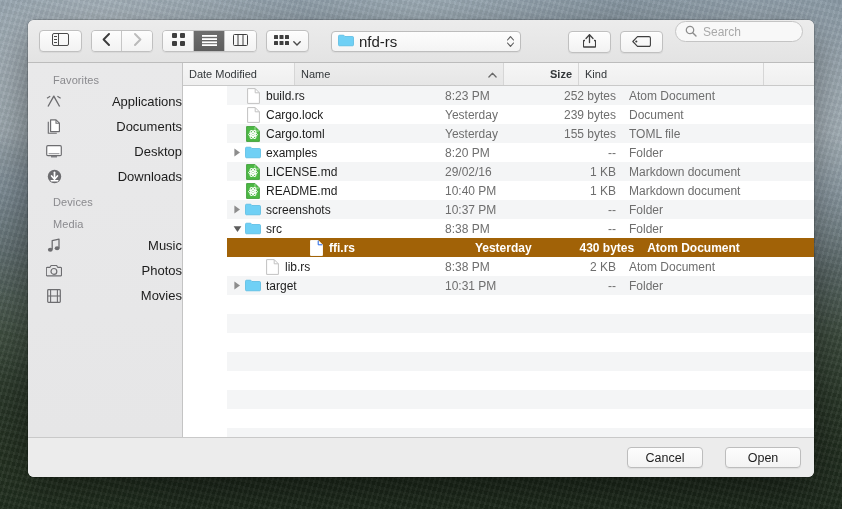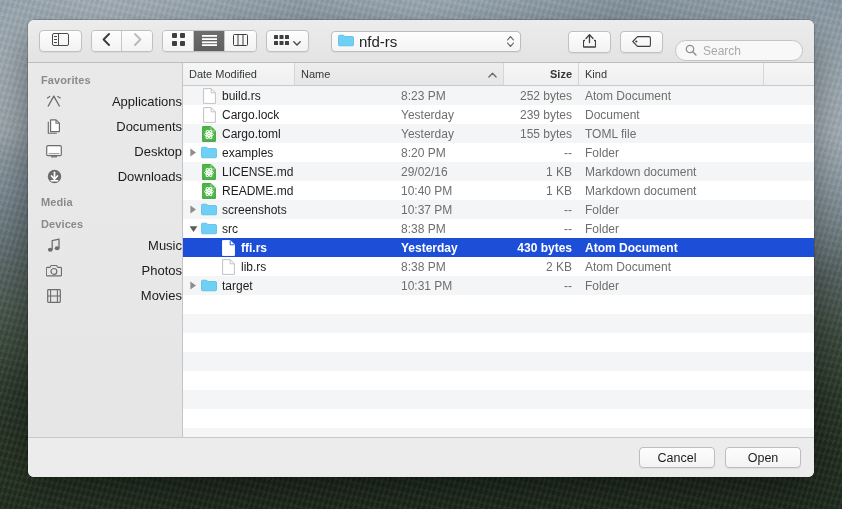--- a/index.html
+++ b/index.html
@@ -98,21 +98,21 @@
     display: flex; align-items: center;
     padding: 0 4px 0 6px;
     box-shadow: 0 1px 1px rgba(0,0,0,.05);
   }
   #pathbtn .plabel {
     font-size: 15px; color: #1f1f1f; margin-left: 5px; flex: 1;
   }
   .arrows { width: 11px; display:flex; flex-direction:column; align-items:center; gap:2px; }
 
   #searchbox {
-    position: absolute; right: 11px; top: 20px;
+    position: absolute; right: 11px; top: 1px;
     width: 128px; height: 21px;
     background: #f8f8f8;
     border: 1px solid #c4c4c4;
     border-radius: 11px;
     display: flex; align-items: center;
     padding-left: 9px; gap: 6px;
   }
   #searchbox .sph { font-size: 12px; color: #a9a9a9; }
 
   #toolbar .right-group {
@@ -126,22 +126,22 @@
 
   
   #sidebar {
     width: 155px; flex: none;
     background: linear-gradient(180deg,#e9e9ea 0%, #e6e6e7 100%);
     border-right: 1px solid #c4c4c4;
     padding-top: 4px;
     overflow: hidden;
   }
   .sb-head {
-    font-size: 11px; font-weight: bold; color: #8a8a8e;
-    padding: 7px 0 3px 13px; letter-spacing: .1px;
+    font-size: 11px; font-weight: normal; color: #8a8a8e;
+    padding: 7px 0 3px 13px; letter-spacing: .1px; margin-left: 12px;
   }
   .sb-item {
     height: 25px; display: flex; align-items: center;
     padding-left: 18px; gap: 7px; justify-content: space-between;
   }
   .sb-item .lbl { font-size: 13px; color: #1c1c1c; }
   .sb-ic { width: 16px; height: 16px; display:flex; align-items:center; justify-content:center; flex:none; }
 
   
   #listpane { flex: 1; display: flex; flex-direction: column; min-width: 0; background: #fff; }
@@ -159,44 +159,44 @@
     position: relative;
   }
   #colhead .ch.sorted { background: linear-gradient(180deg,#ededed 0%,#e6e6e6 100%); }
   .ch-name { width: 209px; }
   .ch-date { width: 112px; }
   .ch-size { width: 75px; justify-content: flex-end; font-weight: bold; }
   .ch-kind { width: 185px; }
   .ch-pad  { flex: 1; }
   .sortcaret { position: absolute; right: 6px; top: 50%; transform: translateY(-50%); }
 
-  #rows { flex: 1; overflow: hidden; }
+  #rows { flex: 1; overflow: hidden; margin-left: 44px; }
   .row {
     height: 19px; display: flex; align-items: center;
     font-size: 12px; color: #3b3b3b;
   }
   .row.alt { background: #f4f5f6; }
-  .row.sel { background: #1d4ed8; color: #fff; }
+  .row.sel { background: #a16207; color: #fff; padding-left: 44px; }
   .row.sel .c-name, .row.sel .c-date, .row.sel .c-size, .row.sel .c-kind { color: #fff; font-weight: bold; }
   .c-name { width: 209px; display: flex; align-items: center; padding-left: 2px; color:#1d1d1d; min-width:0; }
   .c-date { width: 112px; padding-left: 9px; color: #6e6e6e; }
   .c-size { width: 75px; text-align: right; padding-right: 7px; color: #6e6e6e; }
   .c-kind { width: 185px; padding-left: 6px; color: #6e6e6e; }
   .disc { width: 16px; flex: none; display: flex; align-items: center; justify-content: center; }
   .ficon { width: 16px; height: 16px; flex: none; margin-right: 5px; display:flex; align-items:center; justify-content:center; }
   .fname { white-space: nowrap; overflow: hidden; text-overflow: ellipsis; }
   .indent { width: 19px; flex: none; }
 
   
   #footer {
     height: 40px; flex: none;
     background: #ececec;
     border-top: 1px solid #c9c9c9;
     display: flex; align-items: center; justify-content: flex-end;
-    padding-right: 13px; gap: 10px;
+    padding-right: 13px; gap: 22px;
   }
   .fbtn {
     min-width: 76px; height: 21px;
     border: 1px solid #bdbdbd; border-radius: 4px;
     background: linear-gradient(180deg,#fdfdfd 0%,#f3f3f3 100%);
     box-shadow: 0 1px 1px rgba(0,0,0,.06);
     font-size: 12.5px; color: #1c1c1c;
     font-family: "Liberation Sans", sans-serif;
     display: flex; align-items: center; justify-content: center;
   }
@@ -373,22 +373,22 @@
           <span class="sb-ic">
             <svg width="15" height="15" viewBox="0 0 15 15">
               <circle cx="7.5" cy="7.5" r="6.7" fill="#6d6d70"></circle>
               <line x1="7.5" y1="3.3" x2="7.5" y2="9.3" stroke="#fff" stroke-width="1.7" stroke-linecap="round"></line>
               <polyline points="4.6,7 7.5,10.2 10.4,7" fill="none" stroke="#fff" stroke-width="1.7" stroke-linecap="round" stroke-linejoin="round"></polyline>
               <line x1="4.2" y1="11.7" x2="10.8" y2="11.7" stroke="#fff" stroke-width="1.5" stroke-linecap="round"></line>
             </svg>
           </span>
           <span class="lbl">Downloads</span>
         </div>
+        <div class="sb-head">Devices</div>
         <div class="sb-head">Media</div>
-        <div class="sb-head">Devices</div>
         <div class="sb-item">
           <span class="sb-ic">
             <svg width="14" height="15" viewBox="0 0 14 15">
               <path d="M5.2 11.4 V2.6 L12 1.1 V9.9" fill="none" stroke="#6d6d70" stroke-width="1.3" stroke-linejoin="round"></path>
               <ellipse cx="3.3" cy="11.7" rx="2.4" ry="2" fill="#6d6d70"></ellipse>
               <ellipse cx="10.1" cy="10.2" rx="2.4" ry="2" fill="#6d6d70"></ellipse>
             </svg>
           </span>
           <span class="lbl">Music</span>
         </div>

